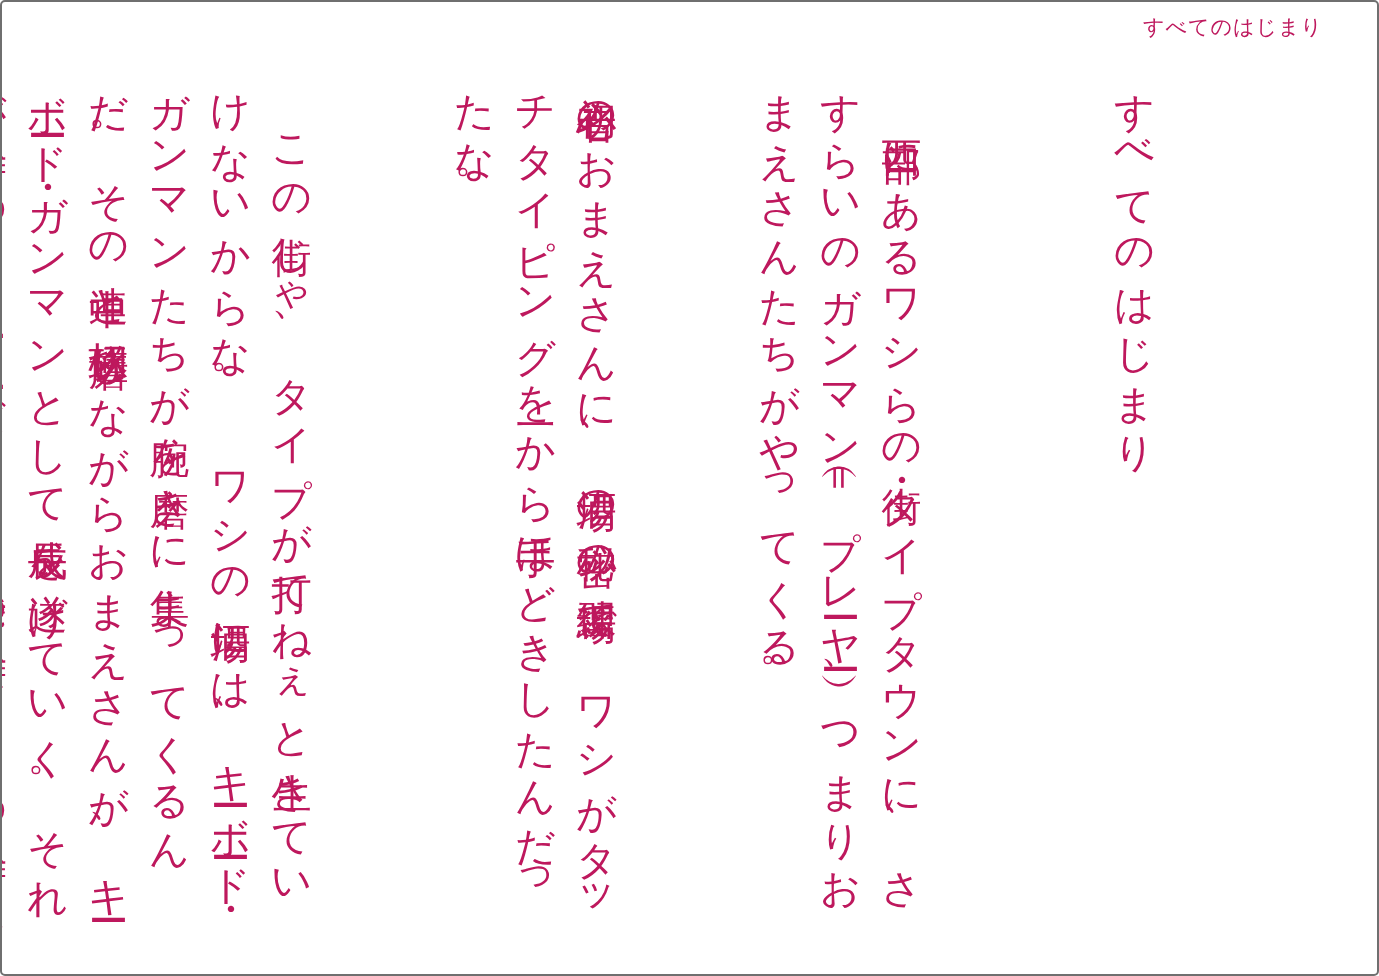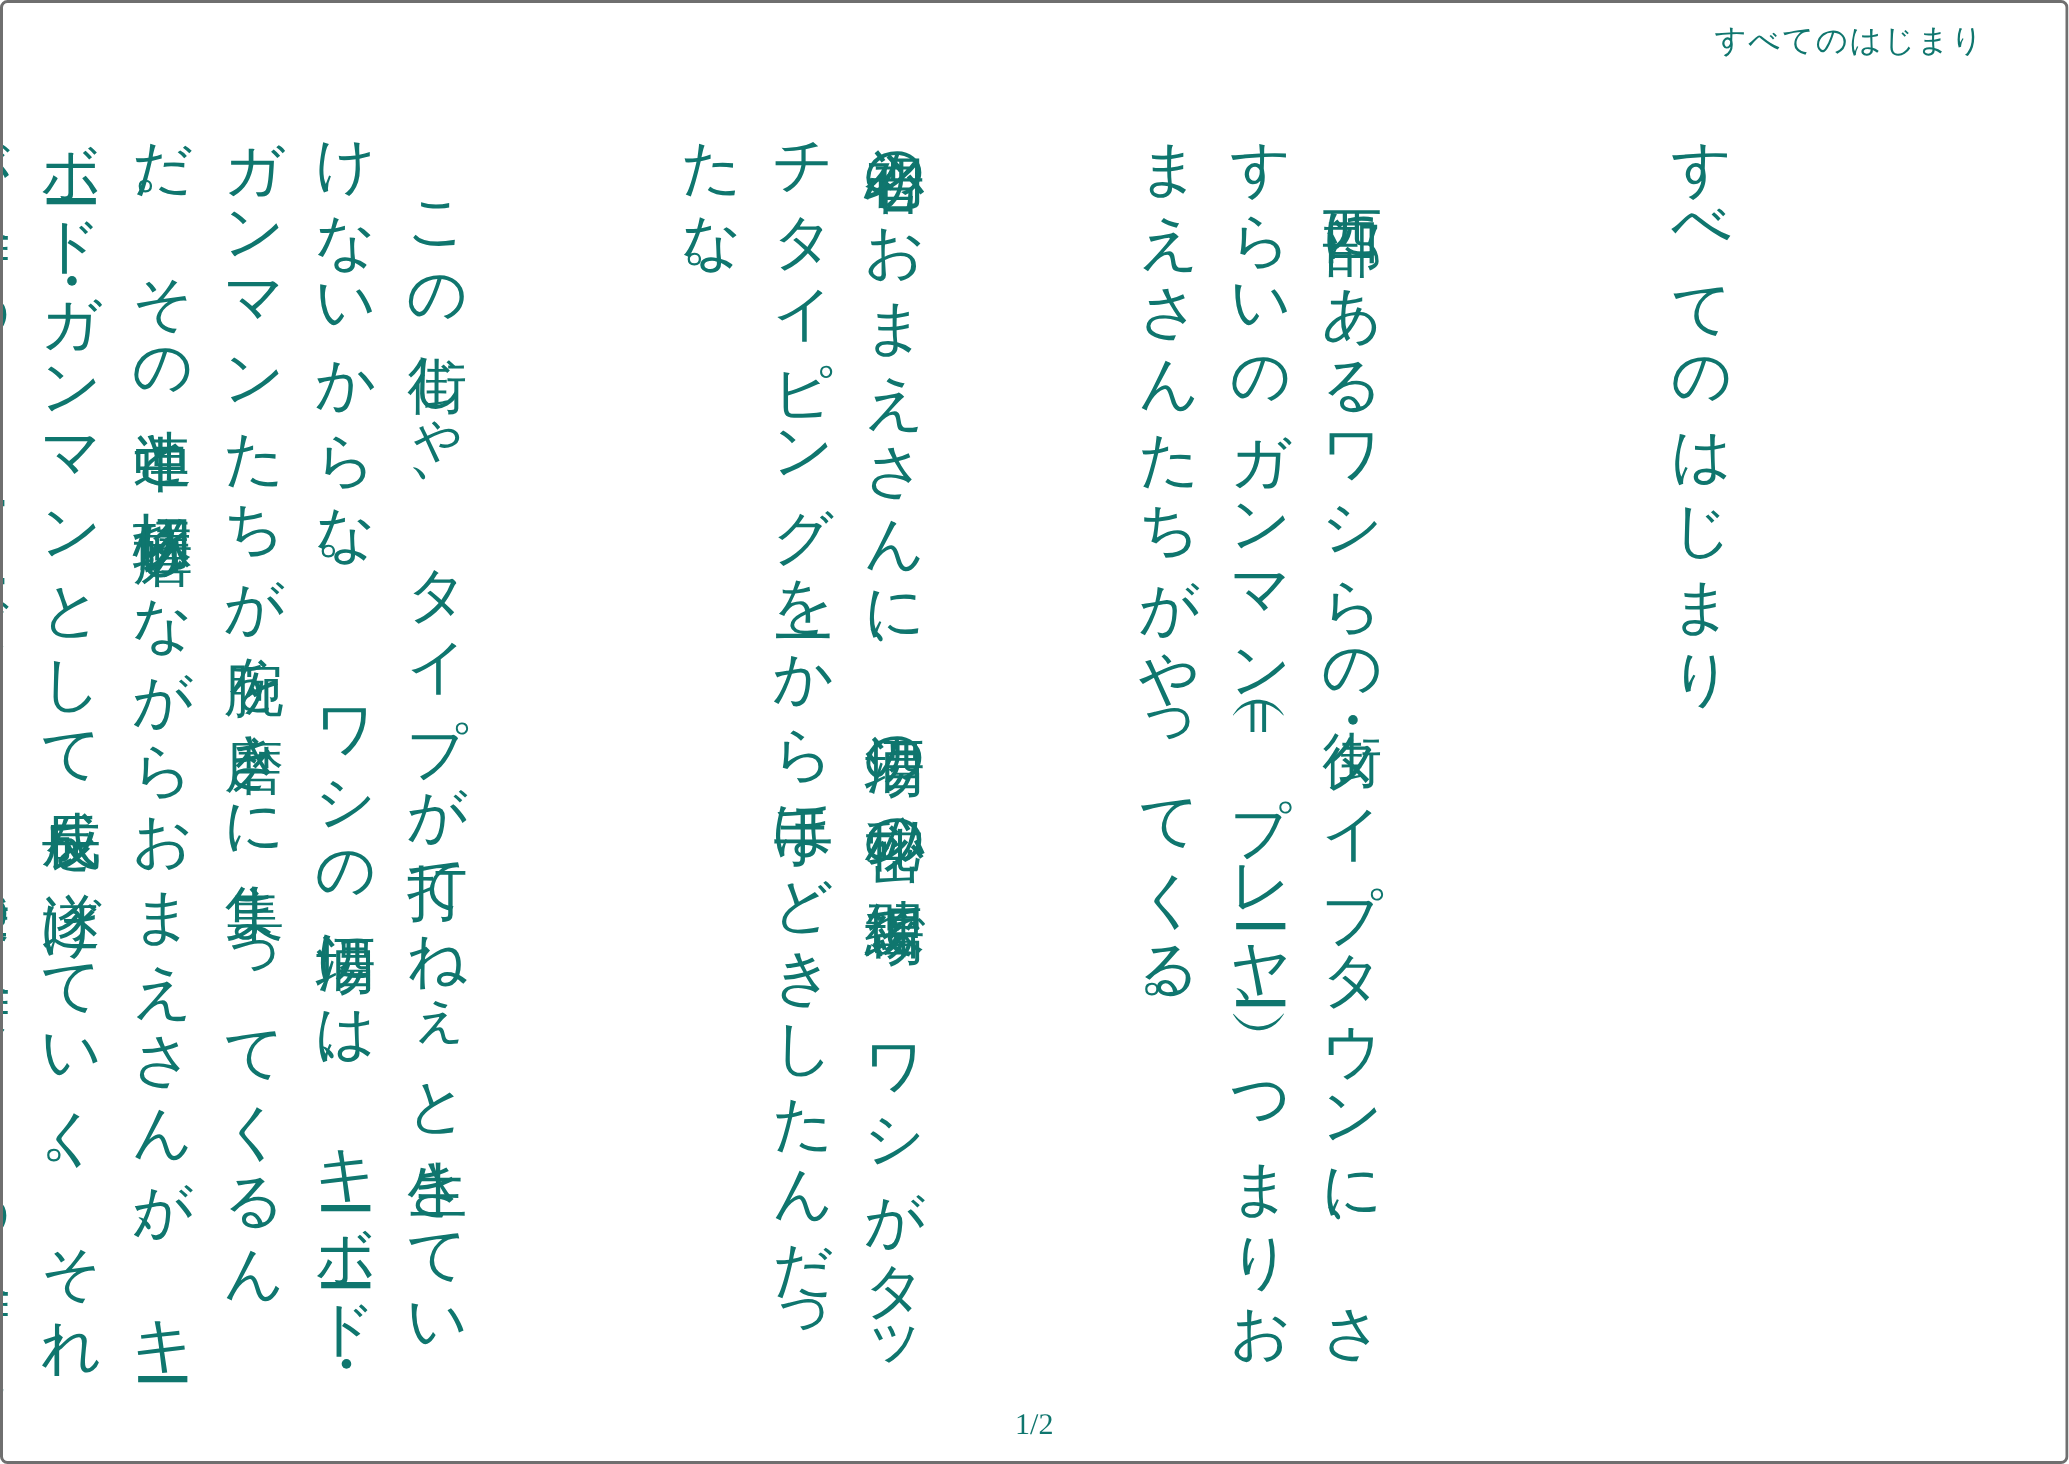--- a/index.html
+++ b/index.html
@@ -10,21 +10,21 @@
   .page {
     position: relative;
     width: 1379px;
     height: 976px;
     box-sizing: border-box;
     background: #ffffff;
     border: 2px solid #6f6f6f;
     border-radius: 5px;
     overflow: hidden;
     font-family: "Liberation Serif", "DejaVu Serif", serif;
-    color: #0f766e;
+    color: #be185d;
   }
   .running-header {
     position: absolute;
     top: 11px;
     right: 54px;
     font-size: 21px;
     letter-spacing: 1px;
     white-space: nowrap;
   }
   .content {
@@ -63,15 +63,14 @@
 
   <div class="running-header">すべてのはじまり</div>
 
   <div class="content">
     <div class="doc-title">すべてのはじまり</div>
     <p>　西部にあるワシらの街・タイプタウンに、さすらいのガンマン（＝プレーヤー）、つまりおまえさんたちがやってくる。</p>
     <p>初心者のおまえさんに、酒場の秘密の練習場で、ワシがタッチタイピングを一から手ほどきしたんだったな。</p>
     <p>　この街じゃ、タイプが打てねぇと生きていけないからな。　ワシの酒場には、キーボード・ガンマンたちが腕を磨きに集まってくるんだ。その連中と切磋琢磨しながらおまえさんが、キーボード・ガンマンとして成長を遂げていく。それが「特打１」のストーリーだった。最新作の「特打」は、この「特打１」にインターネット・ランキング機能がつき、グラフィックを一新したものだから、ストーリーは同じだ。どちらから初めてもいい。　インターネットで見知らぬ人とランキングを競いたいなら「特打」、そうでないなら「特打１」</p>
   </div>
 
-  <div class="page-num">1/2</div>
 
 </div>
 
 </body></html>

